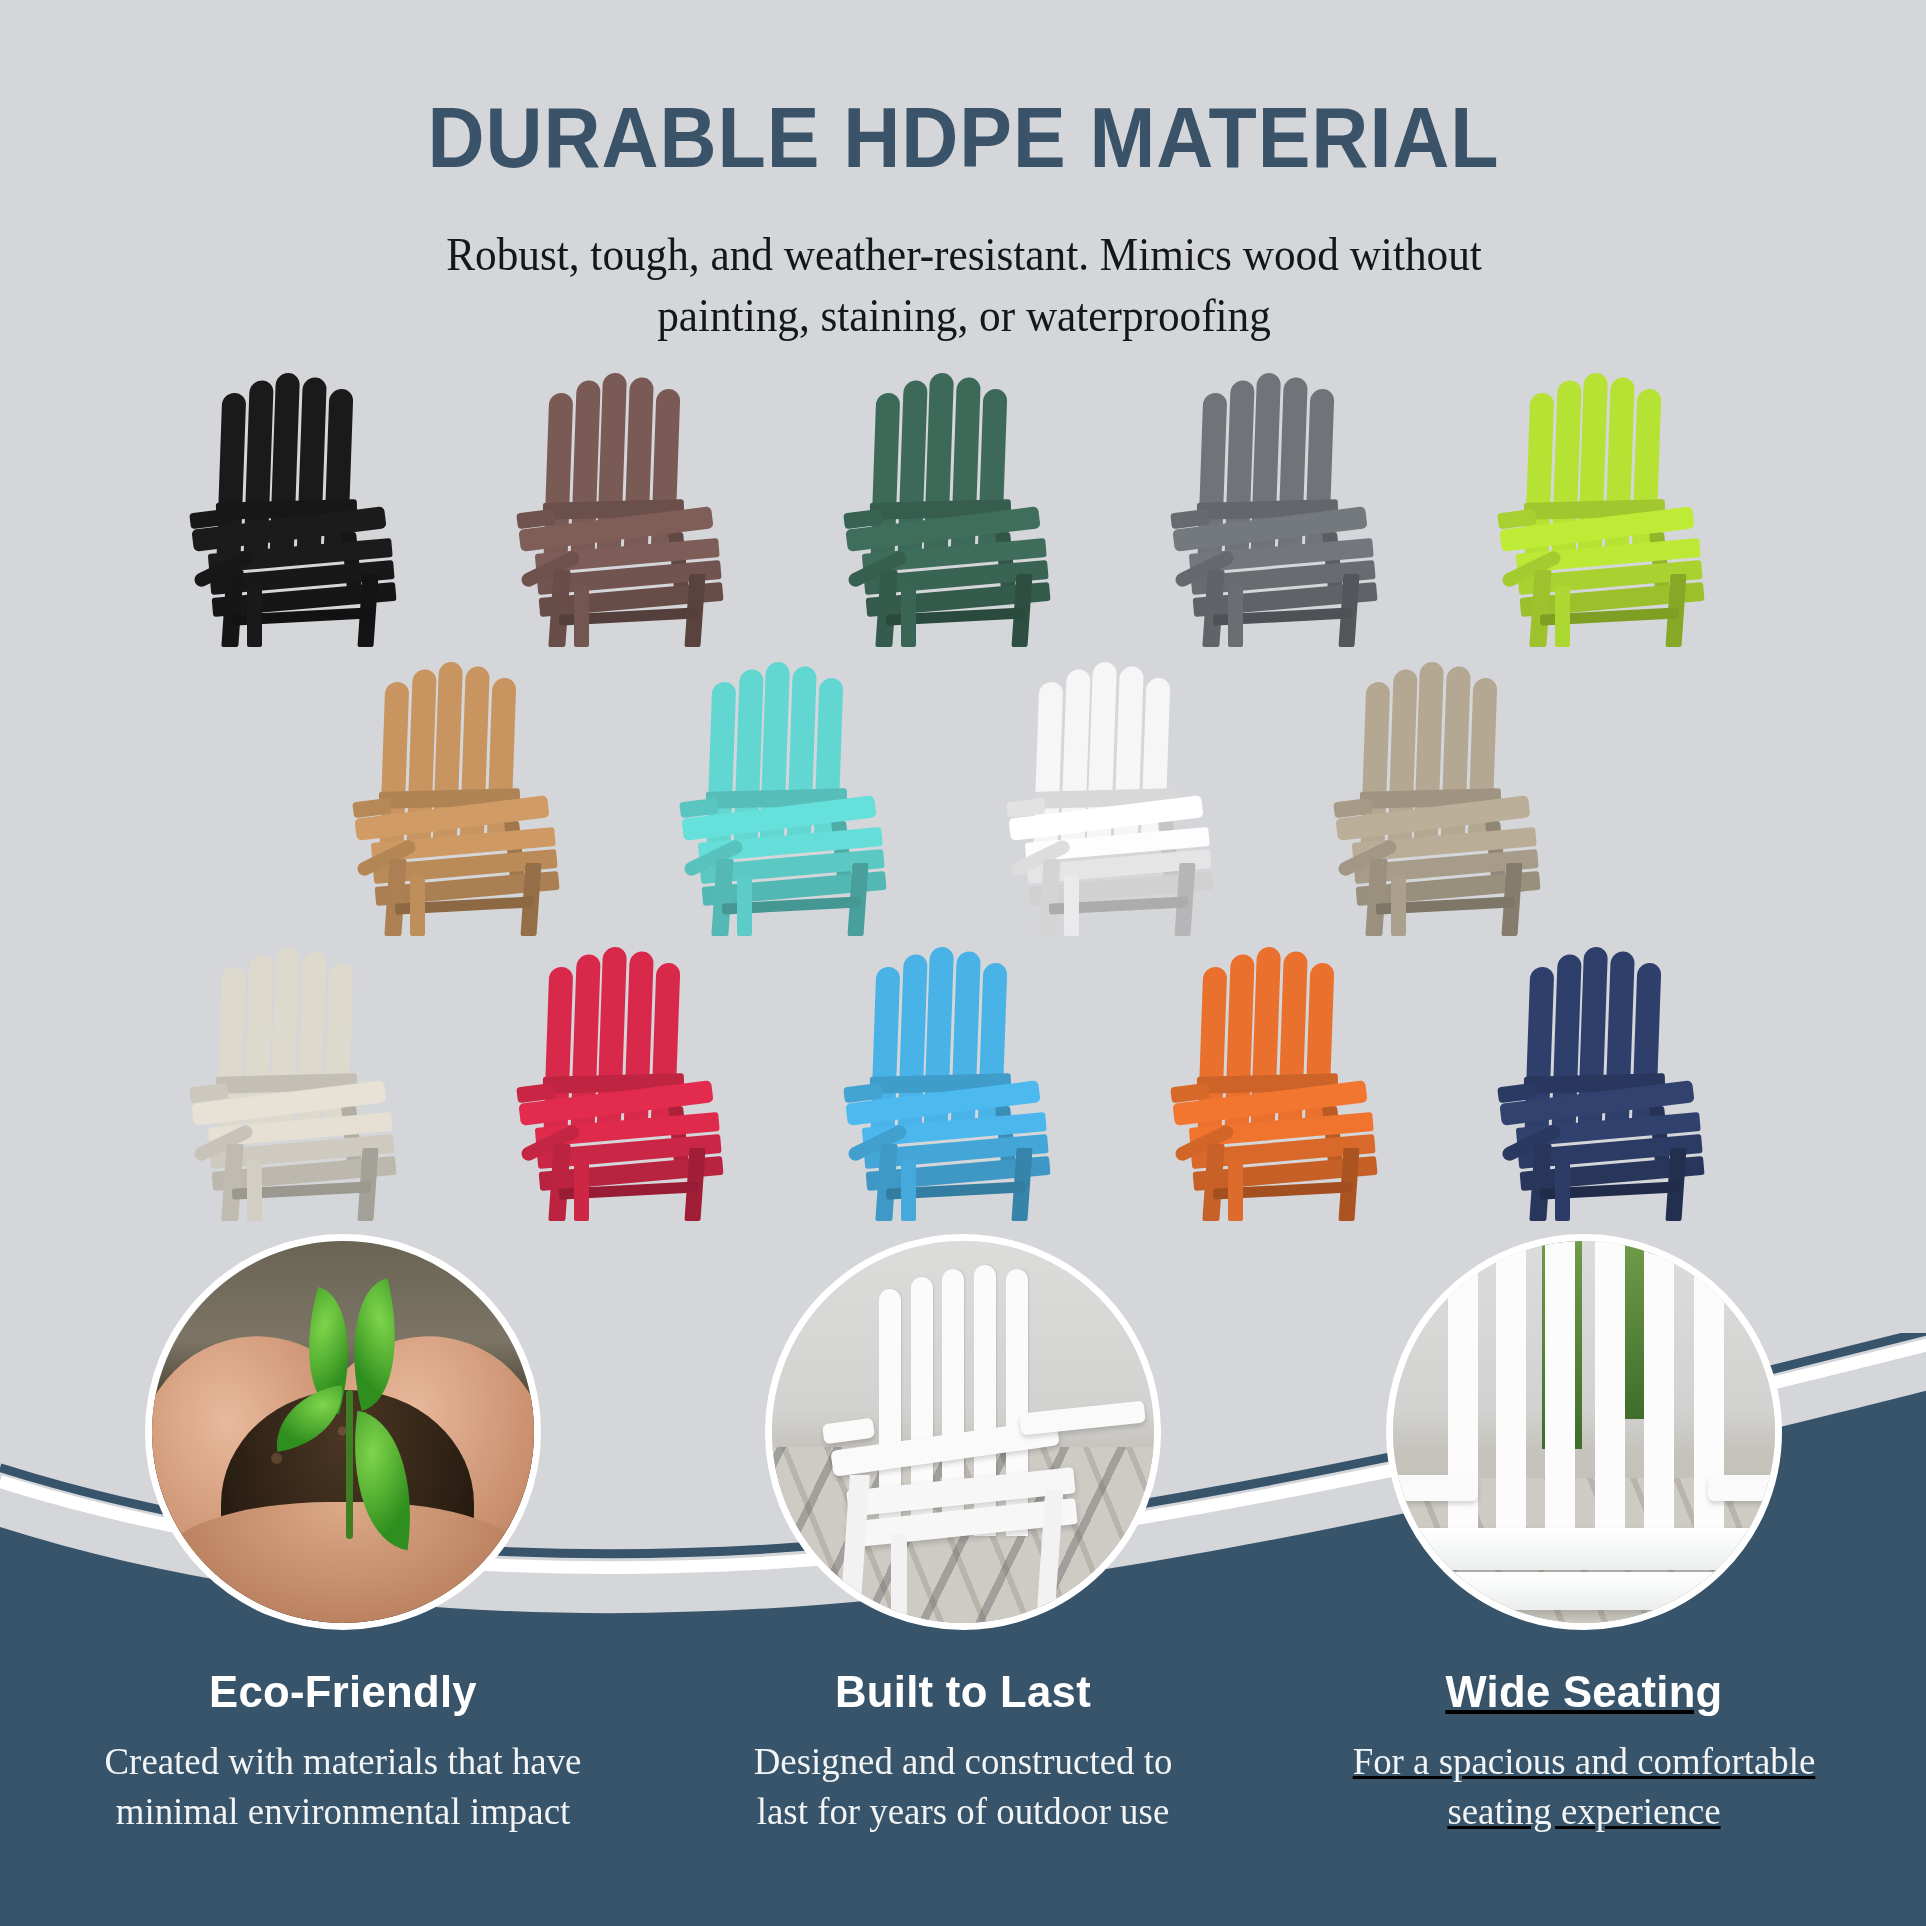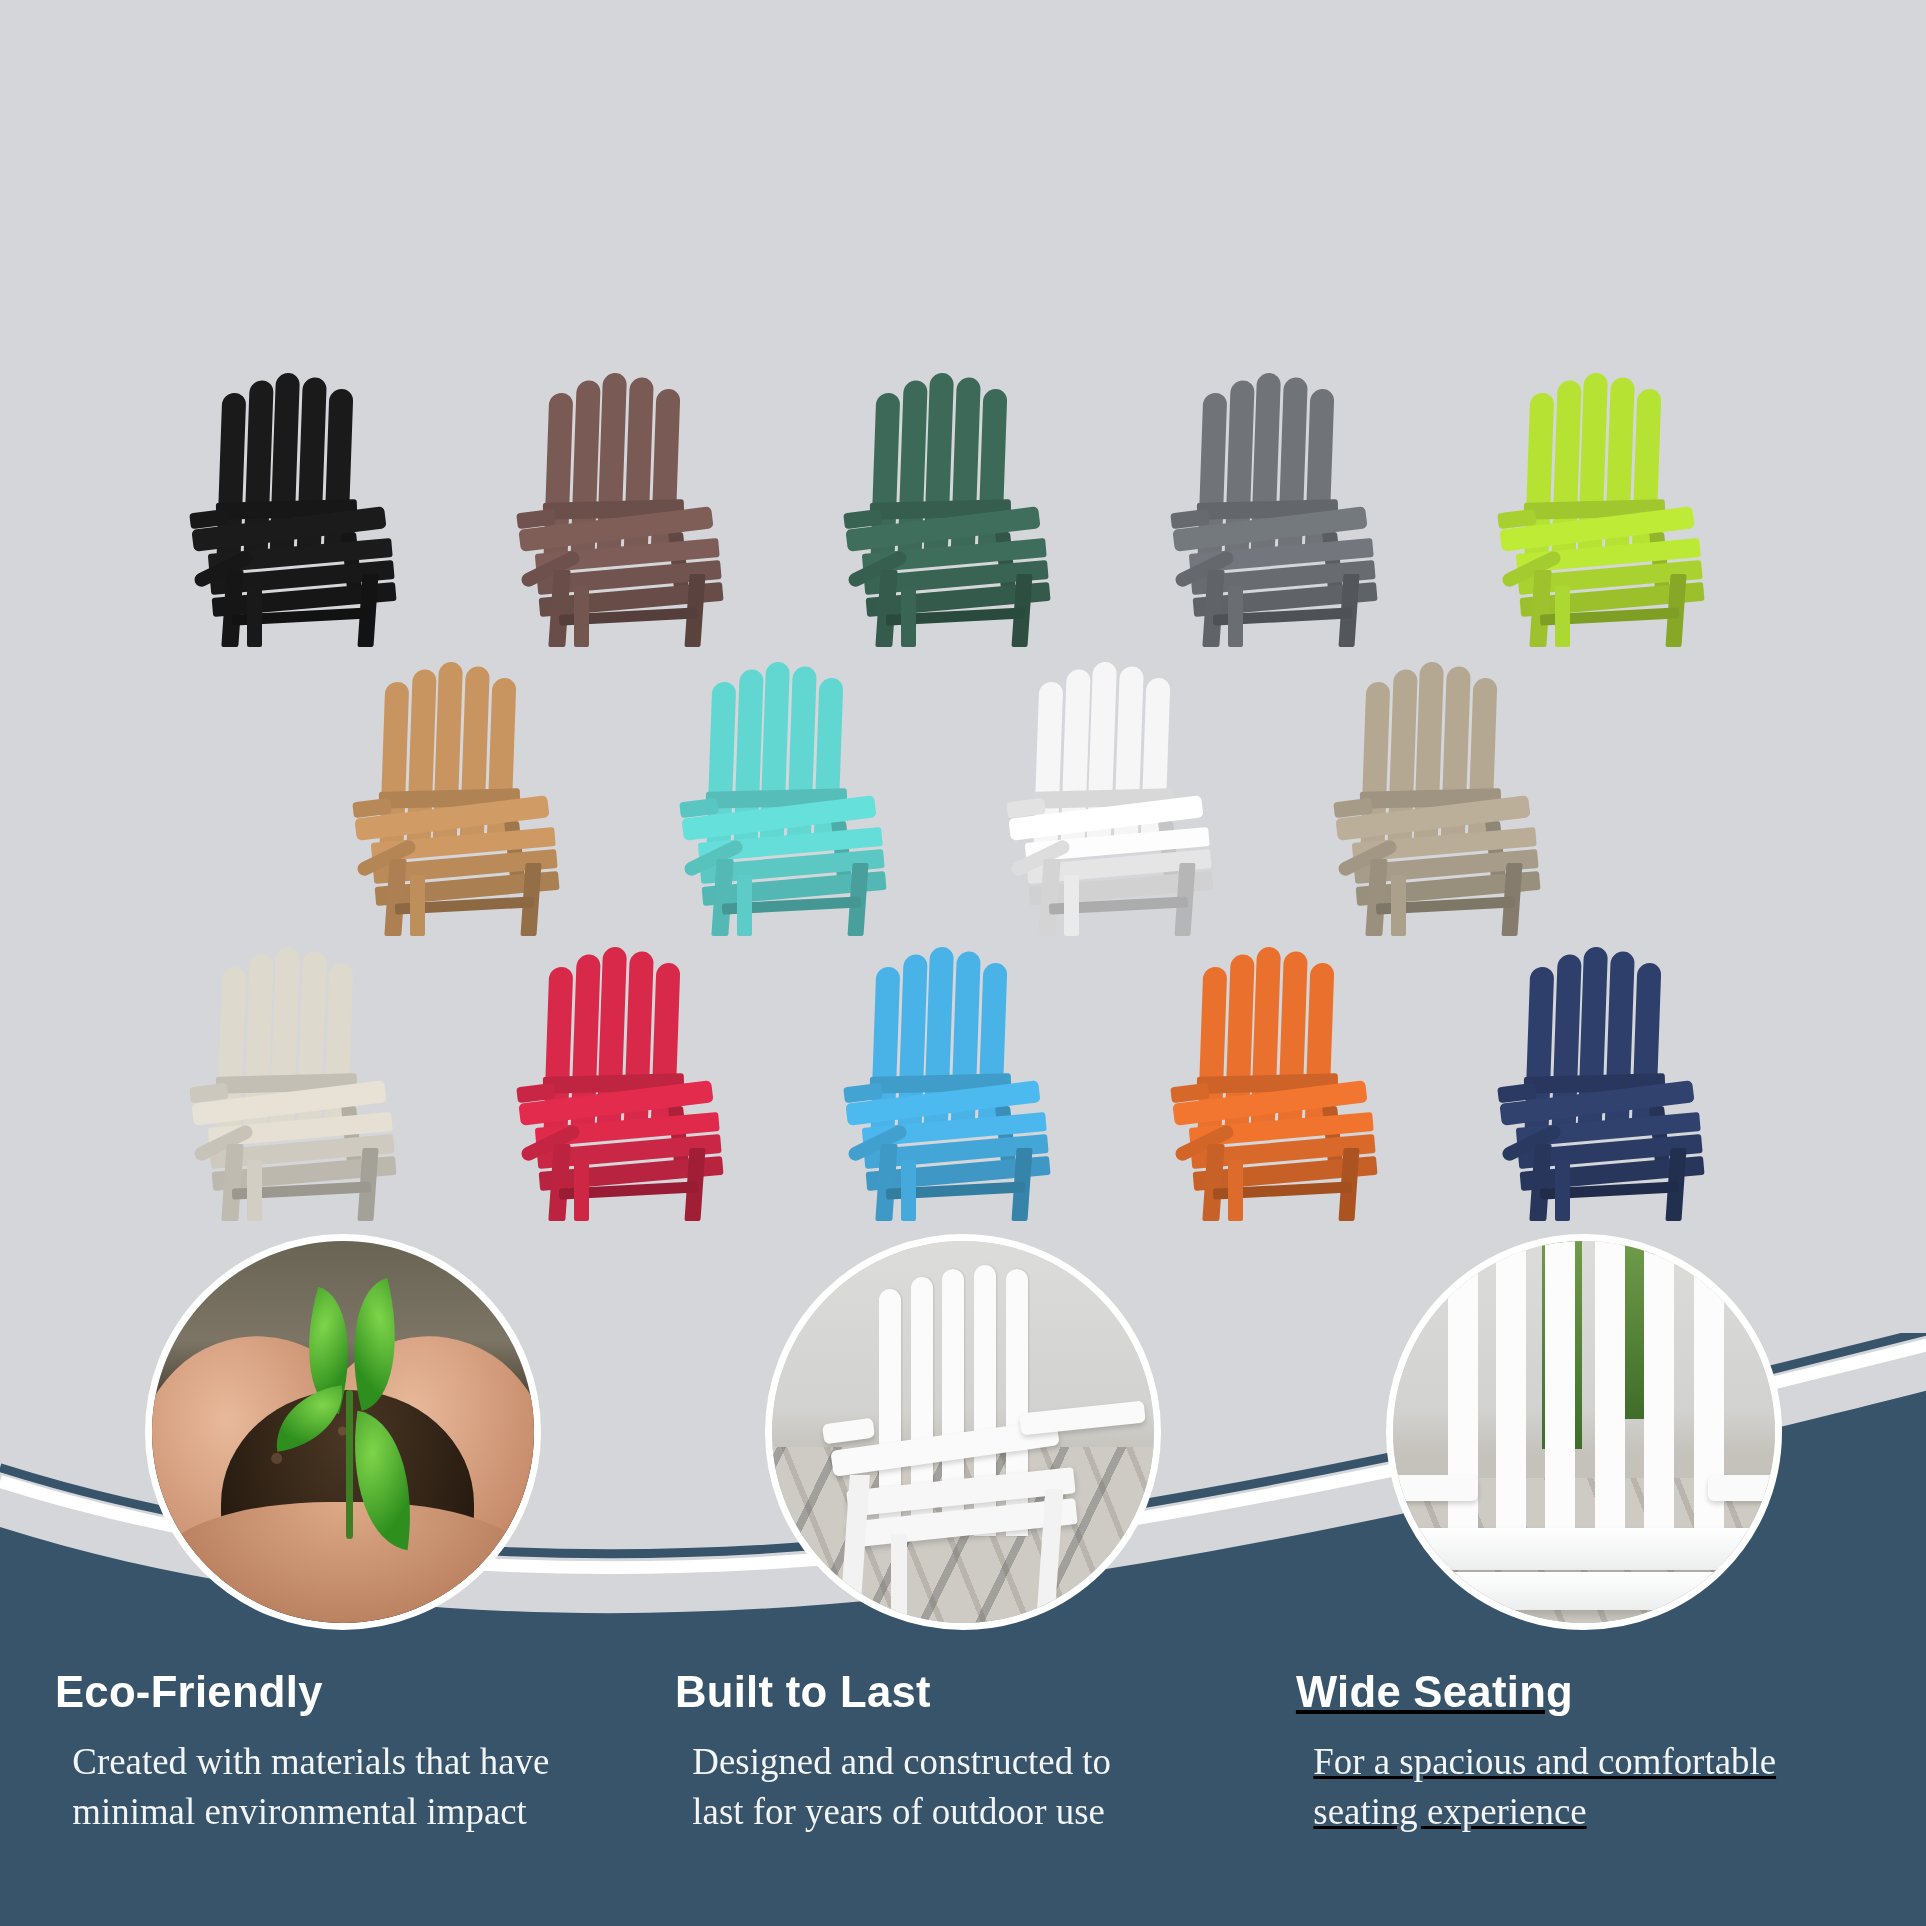--- a/index.html
+++ b/index.html
@@ -95,21 +95,21 @@
   .stretch{position:absolute;left:46px;top:249px;width:139px;height:11px;
           background:currentColor;border-radius:3px;filter:brightness(.7);
           transform:rotate(-3deg);}
 
   
   .wave-wrap{position:absolute;left:0;bottom:0;width:1927px;height:594px;}
   .wave-wrap svg{display:block;width:1927px;height:594px;}
 
   
   .features{position:absolute;left:0;bottom:0;width:1927px;height:683px;}
-  .feature{position:absolute;width:594px;text-align:left;}
+  .feature{position:absolute;width:594px;text-align:center;}
   .f1{left:46px;top:-10px;}
   .f2{left:666px;top:-10px;}
   .f3{left:1287px;top:-10px;text-decoration:underline;}
 
   .circle{
     width:396px;height:396px;border-radius:50%;
     margin:0 auto;position:relative;overflow:hidden;
     border:7px solid #ffffff;
     box-sizing:border-box;
     background:#cfd2d6;
@@ -178,20 +178,27 @@
      border-radius:14px 14px 0 0;}
   .ws-seat{position:absolute;background:linear-gradient(#ffffff,#eceeee);
      border-radius:4px;box-shadow:0 6px 10px rgba(0,0,0,.16);}
   .ws-green{position:absolute;background:linear-gradient(#6f9b4a,#3f6d2a);}
 </style>
 </head>
 <body style="background: rgb(212, 214, 218);">
 
 <div id="root">
 
+  <div class="header">
+    <div class="title" style="color: rgb(59, 83, 104);">DURABLE HDPE MATERIAL</div>
+    <div class="subtitle">
+      <div>Robust, tough, and weather-resistant. Mimics wood without</div>
+      <div>painting, staining, or waterproofing</div>
+    </div>
+  </div>
 
   <div class="chairs">
     <div class="chair-row row1">
         <div class="chair-cell">
           <div class="chair" style="color: rgb(26, 26, 26);">
             <div class="back">
               <div class="slat s1"></div>
               <div class="slat s2"></div>
               <div class="slat s3"></div>
               <div class="slat s4"></div>

